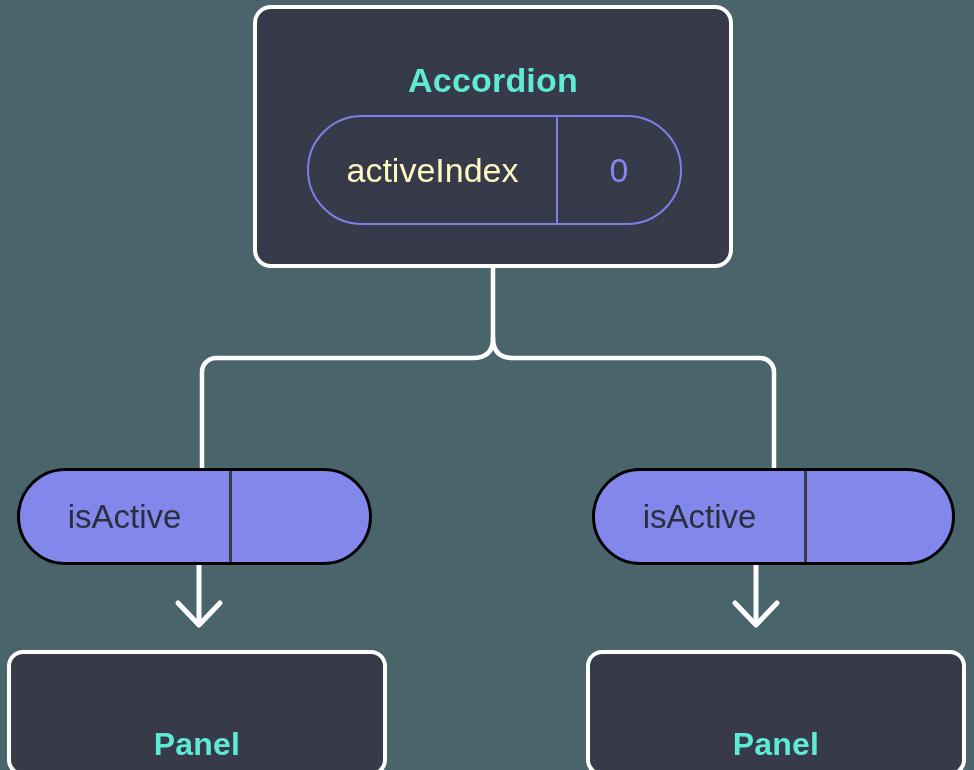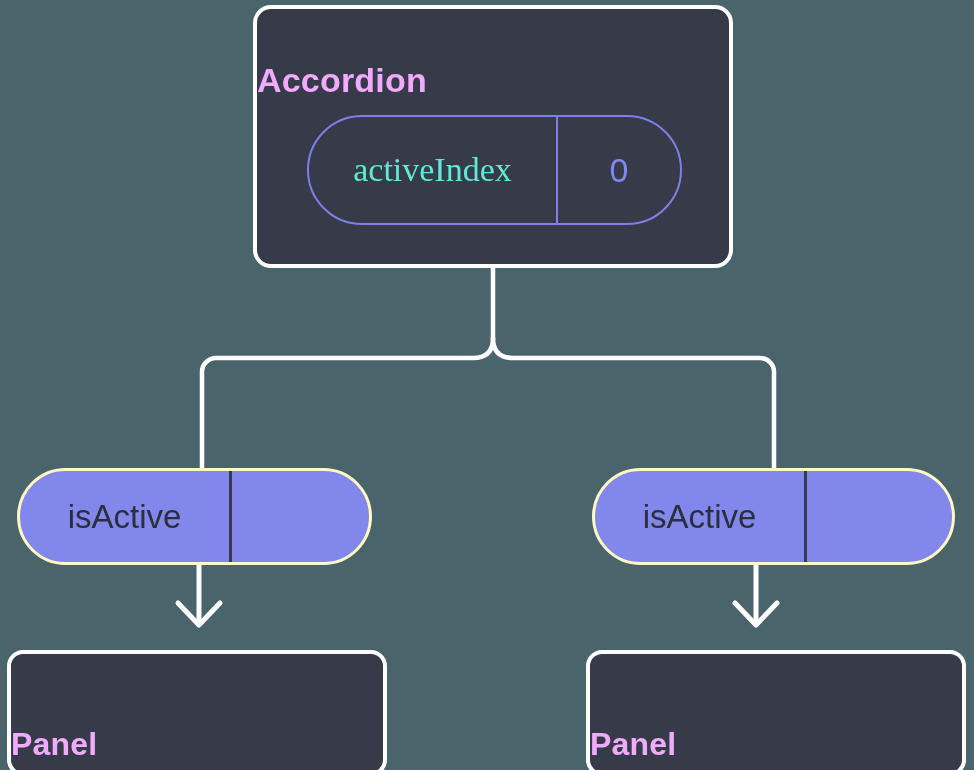--- a/index.html
+++ b/index.html
@@ -38,22 +38,22 @@
     box-sizing: border-box;
     background: #363a49;
     border: 4px solid #ffffff;
     border-radius: 18px;
     z-index: 2;
   }
   .node-title {
     position: absolute;
     left: 0;
     width: 100%;
-    text-align: left;
-    color: #f0abfc;
+    text-align: center;
+    color: #5eead4;
     font-size: 34px;
     font-weight: 700;
     letter-spacing: 0.2px;
     white-space: nowrap;
   }
 
   
   #accordion-node {
     left: 253px;
     top: 5px;
@@ -100,36 +100,35 @@
     top: 115px;
     width: 375px;
     height: 110px;
     border: 2px solid #7c80e8;
     border-radius: 55px;
     background: transparent;
   }
   #activeindex-pill .pill-key {
     width: 249px;
     border-right: 2px solid #7c80e8;
-    color: #5eead4;
+    color: #fef9c3;
     font-size: 34px;
-    font-family: Liberation Serif, serif;
   }
   #activeindex-pill .pill-val {
     flex: 1;
     color: #8287ec;
     font-size: 34px;
   }
 
   
   .pill-filled {
     height: 97px;
     top: 468px;
     background: #8287ec;
-    border: 3px solid #fef9c3;
+    border: 3px solid #000000;
     border-radius: 50px;
   }
   .pill-filled .pill-key {
     color: #2b2f3c;
     font-size: 33px;
   }
   .pill-filled .pill-val {
     flex: 1;
     color: #2b2f3c;
     font-size: 33px;

